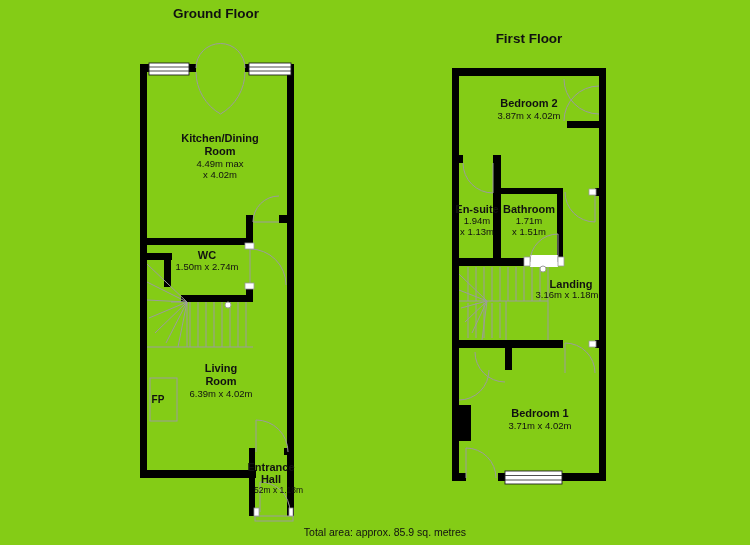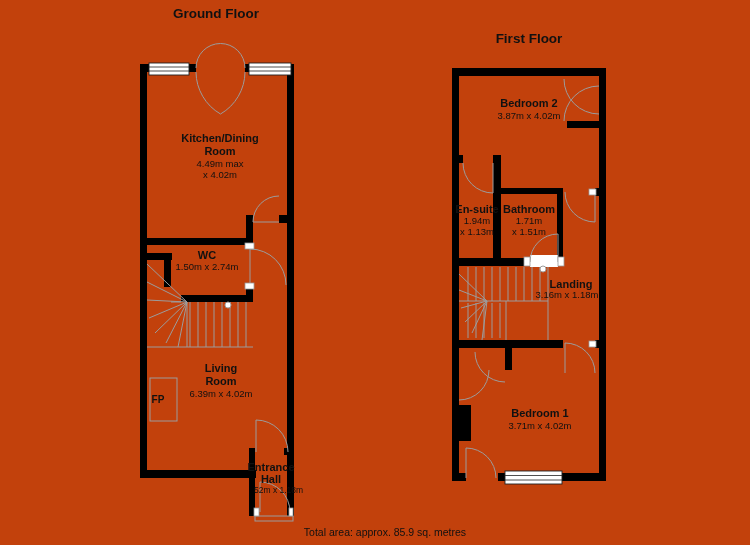--- a/index.html
+++ b/index.html
@@ -1,16 +1,16 @@
 <!DOCTYPE html>
 <html><head>
 <meta charset="utf-8">
 <style>
   html,body{margin:0;padding:0;background:#ffffff;}
-  .canvas{position:relative;width:750px;height:545px;background:#c2410c;overflow:hidden;}
+  .canvas{position:relative;width:750px;height:545px;background:#84cc16;overflow:hidden;}
   svg{display:block;}
   svg text{font-family:"Liberation Sans","DejaVu Sans",sans-serif;fill:#111;}
   .title{font-size:13.5px;font-weight:bold;text-anchor:middle;}
   .rn{font-size:11px;font-weight:bold;text-anchor:middle;}
   .rd{font-size:9.5px;font-weight:normal;text-anchor:middle;}
   .rd-start{font-size:8.5px;font-weight:normal;text-anchor:start;}
   .fp{font-size:10px;font-weight:bold;text-anchor:middle;}
   .footer{font-size:10.5px;font-weight:normal;text-anchor:middle;}
   .wall{fill:#000;}
   .thin{stroke:#9c9c9c;stroke-width:1;fill:none;}

